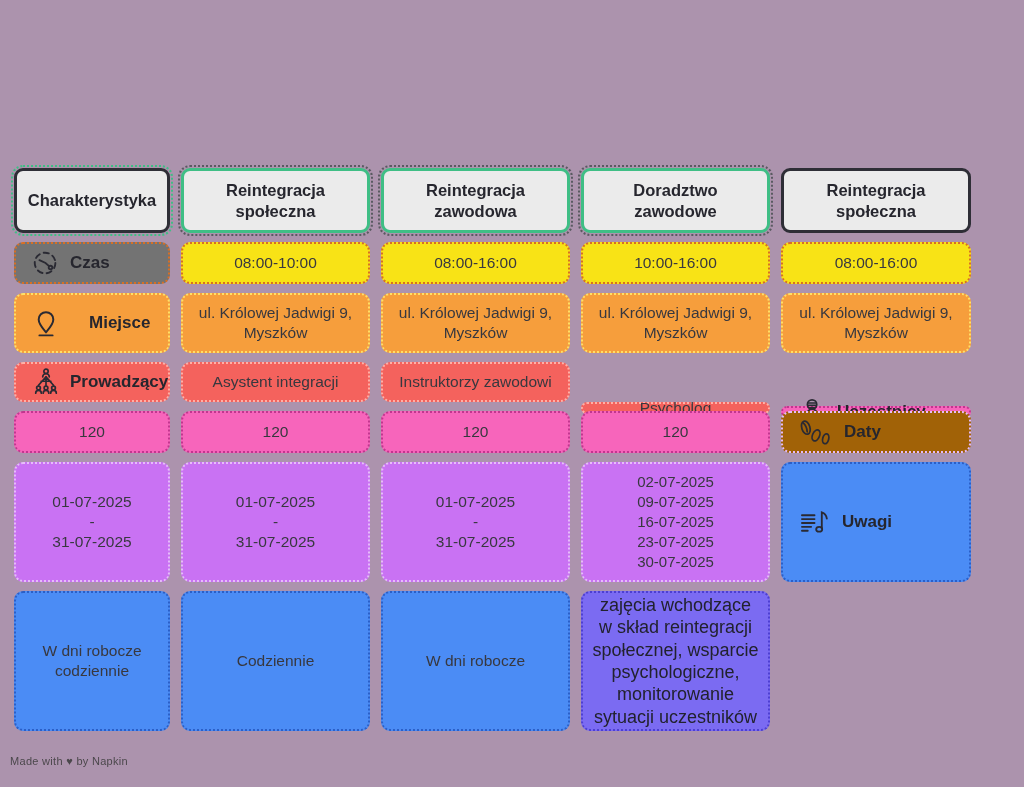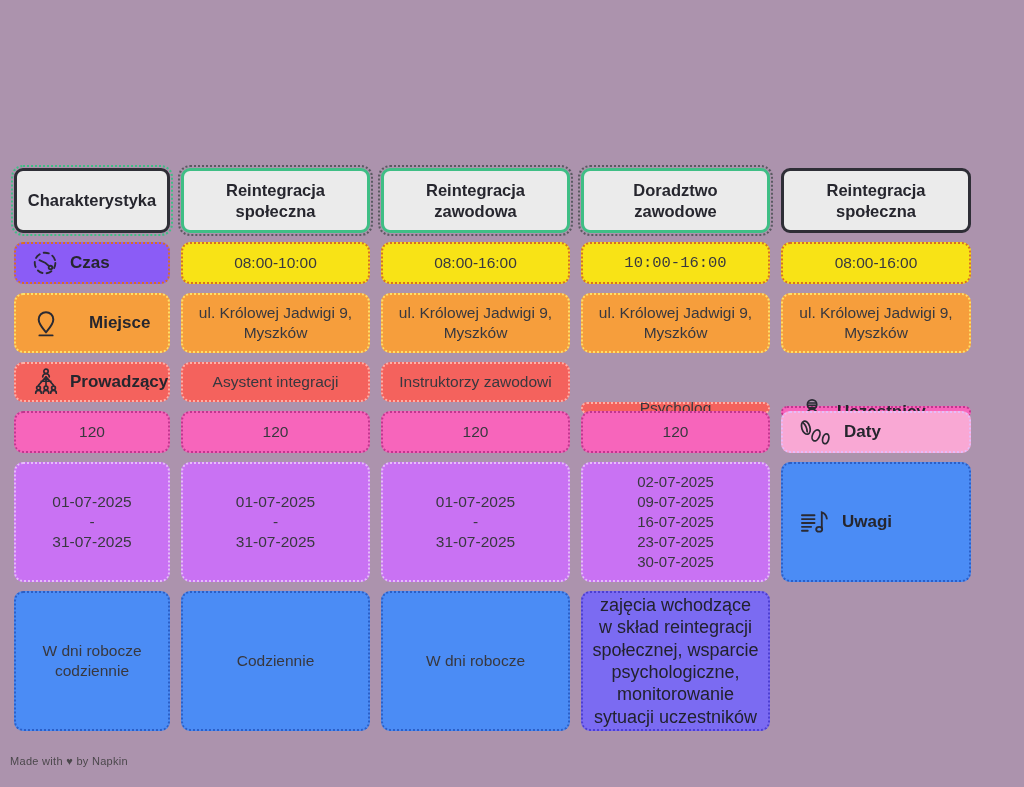--- a/index.html
+++ b/index.html
@@ -37,33 +37,33 @@
 </style>
 </head>
 <body>
 
 <div id="table">
     <div class="cell hdr hdr-dark-green">Charakterystyka</div>
     <div class="cell hdr hdr-green">Reintegracja społeczna</div>
     <div class="cell hdr hdr-green">Reintegracja zawodowa</div>
     <div class="cell hdr hdr-green">Doradztwo zawodowe</div>
     <div class="cell hdr hdr-dark">Reintegracja społeczna</div>
-    <div class="cell label-cell" data-row="czas" style="background: #8b5cf6; border: 2px dotted rgb(216, 111, 36);">
+    <div class="cell label-cell" data-row="czas" style="background: #737373; border: 2px dotted rgb(216, 111, 36);">
       <span class="icon">
         <svg viewBox="0 0 32 32" fill="none" stroke="#2A2A33" stroke-width="2" stroke-linecap="round">
           <circle cx="15" cy="16" r="11" stroke-dasharray="5.5 4.5"></circle>
           <path d="M9 13 L15.5 16 L19.3 19.3"></path>
           <circle cx="20.8" cy="20.8" r="1.9"></circle>
         </svg>
       </span>
       <span>Czas</span>
     </div>
     <div class="cell val" data-row="czas" data-col="1" style="background: rgb(248, 227, 22); border: 2px dotted rgb(216, 111, 36);">08:00-10:00</div>
     <div class="cell val" data-row="czas" data-col="2" style="background: rgb(248, 227, 22); border: 2px dotted rgb(216, 111, 36);">08:00-16:00</div>
-    <div class="cell val" data-row="czas" data-col="3" style="background: rgb(248, 227, 22); border: 2px dotted rgb(216, 111, 36); font-family: Liberation Mono, monospace;">10:00-16:00</div>
+    <div class="cell val" data-row="czas" data-col="3" style="background: rgb(248, 227, 22); border: 2px dotted rgb(216, 111, 36);">10:00-16:00</div>
     <div class="cell val" data-row="czas" data-col="4" style="background: rgb(248, 227, 22); border: 2px dotted rgb(216, 111, 36);">08:00-16:00</div>
     <div class="cell label-cell" data-row="miejsce" style="background: rgb(246, 158, 60); border: 2px dotted rgb(255, 224, 102); gap: 28px;">
       <span class="icon">
         <svg viewBox="0 0 32 32" fill="none" stroke="#2A2A33" stroke-width="2.1" stroke-linecap="round">
           <path d="M16 4.5c-4.3 0-7.8 3.4-7.8 7.7 0 5.2 6.1 11.6 7.8 13.6 1.7-2 7.8-8.4 7.8-13.6 0-4.3-3.5-7.7-7.8-7.7z"></path>
           <path d="M9 29.2 h14"></path>
         </svg>
       </span>
       <span>Miejsce</span>
     </div>
@@ -103,21 +103,21 @@
           <circle cx="23" cy="22" r="2"></circle>
           <path d="M20 27.6 a3 3 0 0 1 6 0"></path>
         </svg>
       </span>
       <span>Uczestnicy</span>
     </div>
     <div class="cell val" data-row="uczestnicy" data-col="1" style="background: rgb(247, 101, 187); border: 2px dotted rgb(194, 54, 143);">120</div>
     <div class="cell val" data-row="uczestnicy" data-col="2" style="background: rgb(247, 101, 187); border: 2px dotted rgb(194, 54, 143);">120</div>
     <div class="cell val" data-row="uczestnicy" data-col="3" style="background: rgb(247, 101, 187); border: 2px dotted rgb(194, 54, 143);">120</div>
     <div class="cell val" data-row="uczestnicy" data-col="4" style="background: rgb(247, 101, 187); border: 2px dotted rgb(194, 54, 143);">120</div>
-    <div class="cell label-cell" data-row="daty" style="background: #f9a8d4; border: 2px dotted rgb(230, 188, 250);">
+    <div class="cell label-cell" data-row="daty" style="background: #a16207; border: 2px dotted rgb(230, 188, 250);">
       <span class="icon">
         <svg viewBox="0 0 38 32" fill="none" stroke="#2A2A33" stroke-width="1.8" stroke-linecap="round">
           <ellipse cx="8" cy="11" rx="4.2" ry="7" transform="rotate(-18 8 11)"></ellipse>
           <path d="M7 5.5 q2.5 4.5 1 10" transform="rotate(-18 8 11)"></path>
           <ellipse cx="18.5" cy="19" rx="3.6" ry="6" transform="rotate(24 18.5 19)"></ellipse>
           <ellipse cx="28.5" cy="22.5" rx="3.1" ry="5.2" transform="rotate(14 28.5 22.5)"></ellipse>
         </svg>
       </span>
       <span>Daty</span>
     </div>

